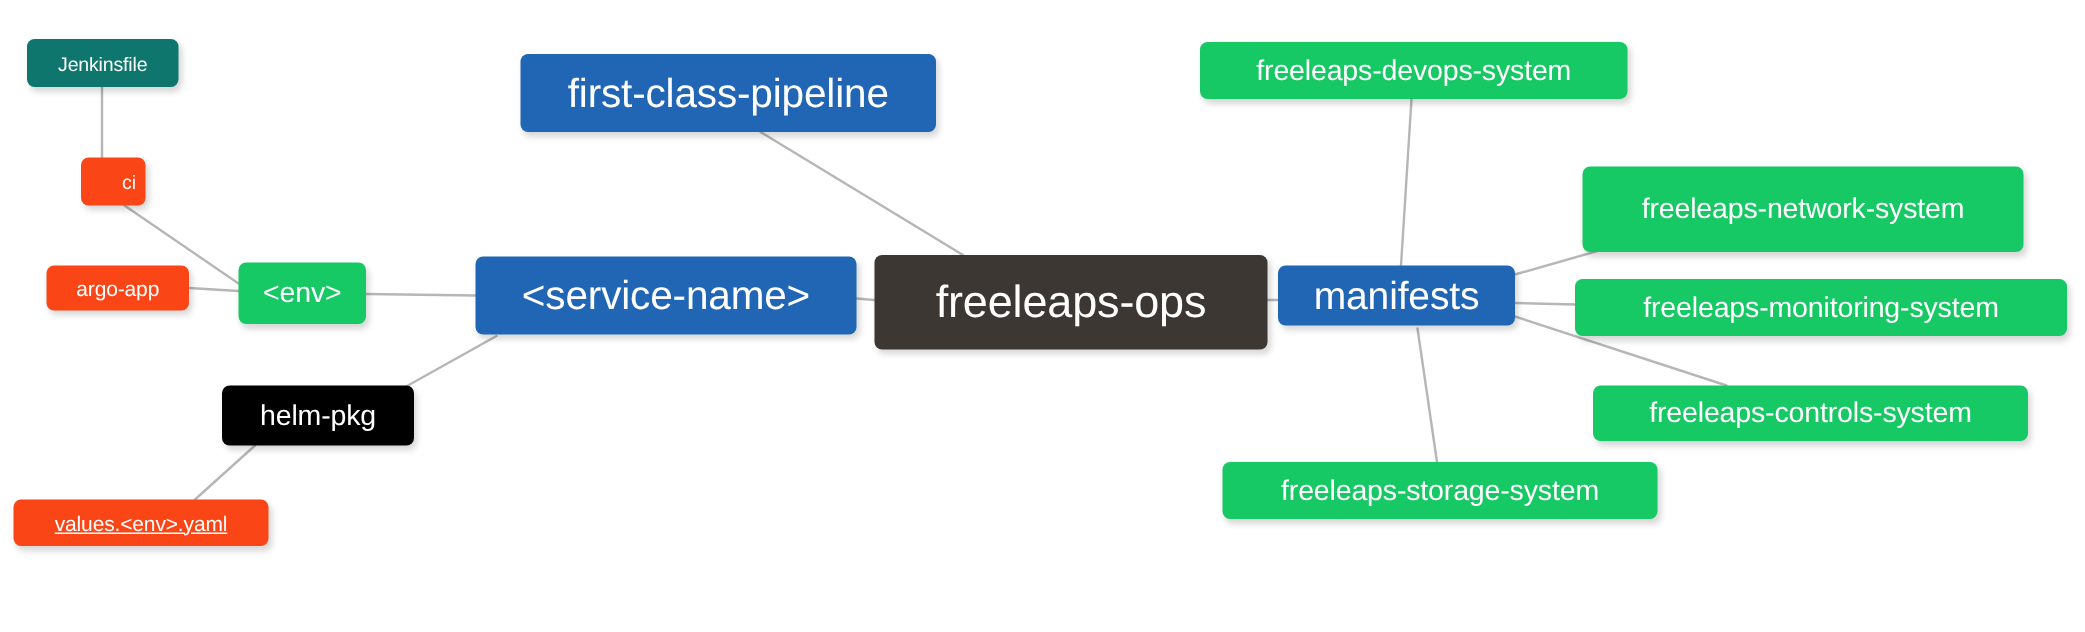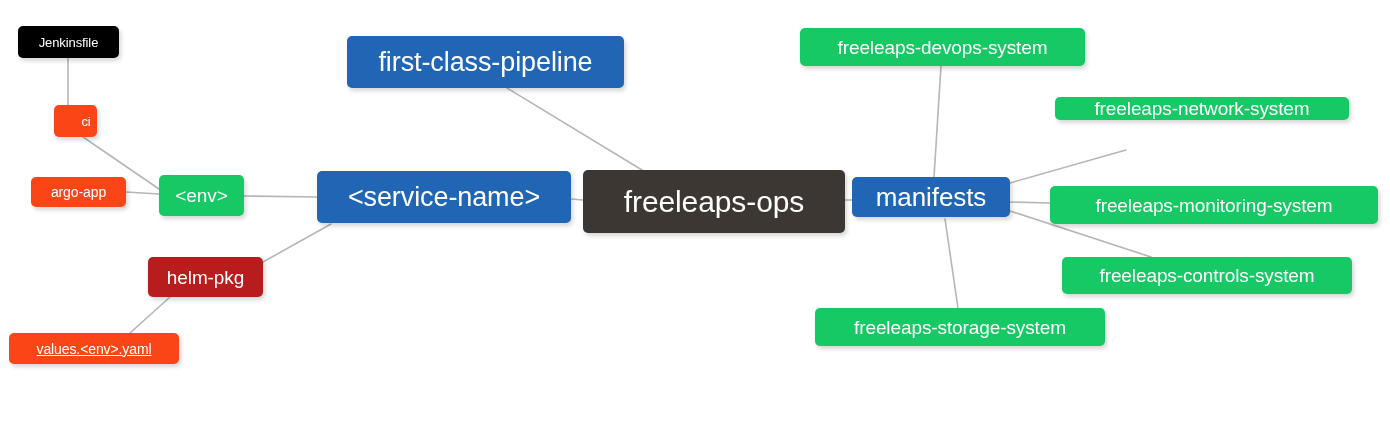--- a/index.html
+++ b/index.html
@@ -61,54 +61,54 @@
       <polyline points="571,199 583,200" fill="none" stroke="#b6b6b6" stroke-width="1.6" stroke-linecap="round"></polyline>
       <polyline points="507,88 642,170" fill="none" stroke="#b6b6b6" stroke-width="1.6" stroke-linecap="round"></polyline>
       <polyline points="845,200 852,200" fill="none" stroke="#b6b6b6" stroke-width="1.6" stroke-linecap="round"></polyline>
       <polyline points="934,177 941,66" fill="none" stroke="#b6b6b6" stroke-width="1.6" stroke-linecap="round"></polyline>
       <polyline points="1010,183 1126,150" fill="none" stroke="#b6b6b6" stroke-width="1.6" stroke-linecap="round"></polyline>
       <polyline points="1010,202 1050,203" fill="none" stroke="#b6b6b6" stroke-width="1.6" stroke-linecap="round"></polyline>
       <polyline points="1010,211 1151,257" fill="none" stroke="#b6b6b6" stroke-width="1.6" stroke-linecap="round"></polyline>
       <polyline points="945,219 958,308" fill="none" stroke="#b6b6b6" stroke-width="1.6" stroke-linecap="round"></polyline>
     </svg>
   <div id="nodes">
-      <div class="node" style="left: 18px; top: 26px; width: 101px; height: 32px; background: #000000; font-size: 13px;">
+      <div class="node" style="left: 18px; top: 26px; width: 101px; height: 32px; background: #0f766e; font-size: 13px;">
         <span class="node-label">Jenkinsfile</span>
       </div>
       <div class="node" style="left: 54px; top: 105px; width: 29px; height: 32px; background: rgb(250, 70, 22); font-size: 13px; padding-left: 32px;">
         <span class="node-label">ci</span>
       </div>
       <div class="node" style="left: 31px; top: 177px; width: 95px; height: 30px; background: rgb(250, 70, 22); font-size: 14px;">
         <span class="node-label">argo-app</span>
       </div>
       <div class="node" style="left: 159px; top: 175px; width: 85px; height: 41px; background: rgb(23, 201, 100); font-size: 19px;">
         <span class="node-label">&lt;env&gt;</span>
       </div>
-      <div class="node" style="left: 148px; top: 257px; width: 115px; height: 40px; background: #b91c1c; font-size: 19px;">
+      <div class="node" style="left: 148px; top: 257px; width: 128px; height: 40px; background: #000000; font-size: 19px;">
         <span class="node-label">helm-pkg</span>
       </div>
       <div class="node" style="left: 9px; top: 333px; width: 170px; height: 31px; background: rgb(250, 70, 22); font-size: 14px; text-decoration: underline;">
         <span class="node-label">values.&lt;env&gt;.yaml</span>
       </div>
       <div class="node" style="left: 315px; top: 36px; width: 277px; height: 52px; background: rgb(33, 102, 181); font-size: 27px; margin-left: 32px;">
         <span class="node-label">first-class-pipeline</span>
       </div>
       <div class="node" style="left: 317px; top: 171px; width: 254px; height: 52px; background: rgb(33, 102, 181); font-size: 27px;">
         <span class="node-label">&lt;service-name&gt;</span>
       </div>
       <div class="node" style="left: 583px; top: 170px; width: 262px; height: 63px; background: rgb(60, 55, 51); font-size: 30px;">
         <span class="node-label">freeleaps-ops</span>
       </div>
       <div class="node" style="left: 852px; top: 177px; width: 158px; height: 40px; background: rgb(33, 102, 181); font-size: 26px;">
         <span class="node-label">manifests</span>
       </div>
       <div class="node" style="left: 800px; top: 28px; width: 285px; height: 38px; background: rgb(23, 201, 100); font-size: 19px;">
         <span class="node-label">freeleaps-devops-system</span>
       </div>
-      <div class="node" style="left: 1055px; top: 97px; width: 294px; height: 23px; background: rgb(23, 201, 100); font-size: 19px;">
+      <div class="node" style="left: 1055px; top: 111px; width: 294px; height: 57px; background: rgb(23, 201, 100); font-size: 19px;">
         <span class="node-label">freeleaps-network-system</span>
       </div>
       <div class="node" style="left: 1050px; top: 186px; width: 328px; height: 38px; background: rgb(23, 201, 100); font-size: 19px; text-align: center;">
         <span class="node-label">freeleaps-monitoring-system</span>
       </div>
       <div class="node" style="left: 1062px; top: 257px; width: 290px; height: 37px; background: rgb(23, 201, 100); font-size: 19px;">
         <span class="node-label">freeleaps-controls-system</span>
       </div>
       <div class="node" style="left: 815px; top: 308px; width: 290px; height: 38px; background: rgb(23, 201, 100); font-size: 19px; text-align: center;">
         <span class="node-label">freeleaps-storage-system</span>

